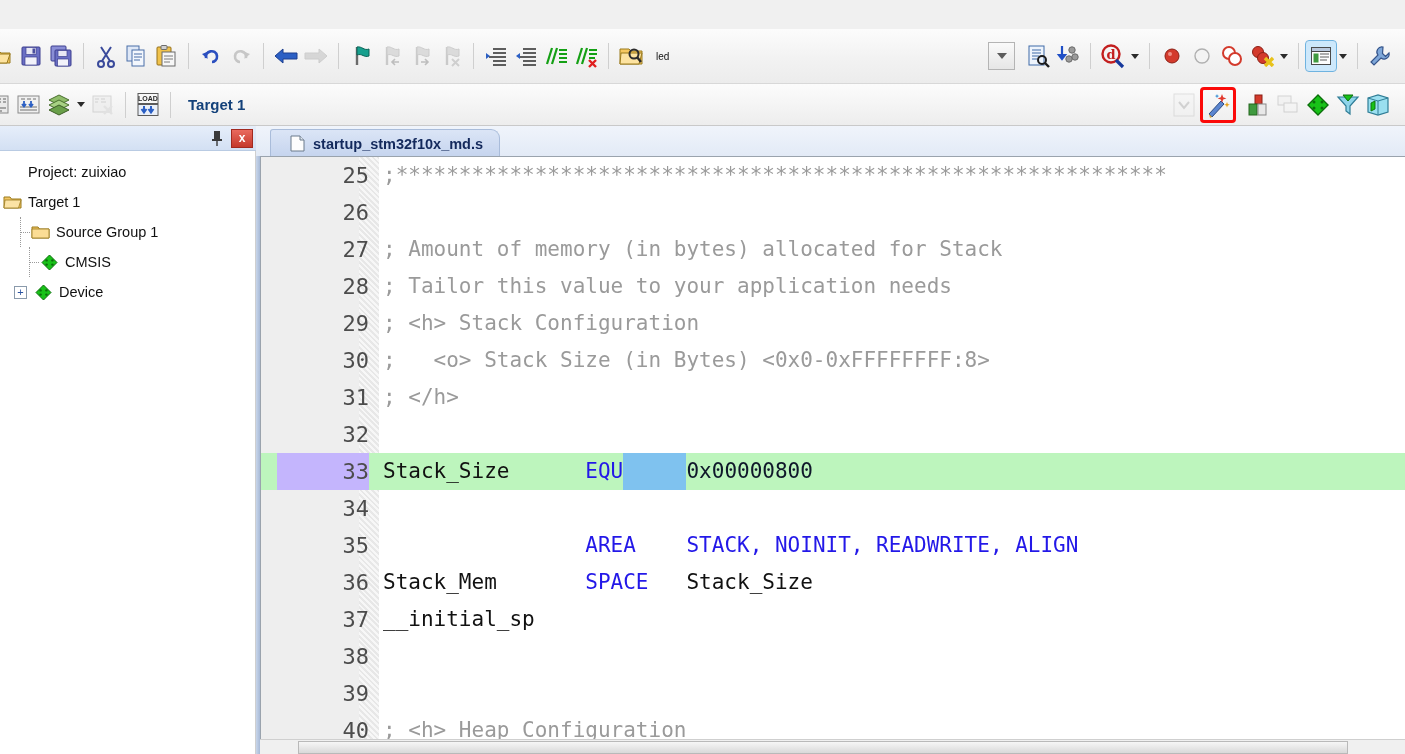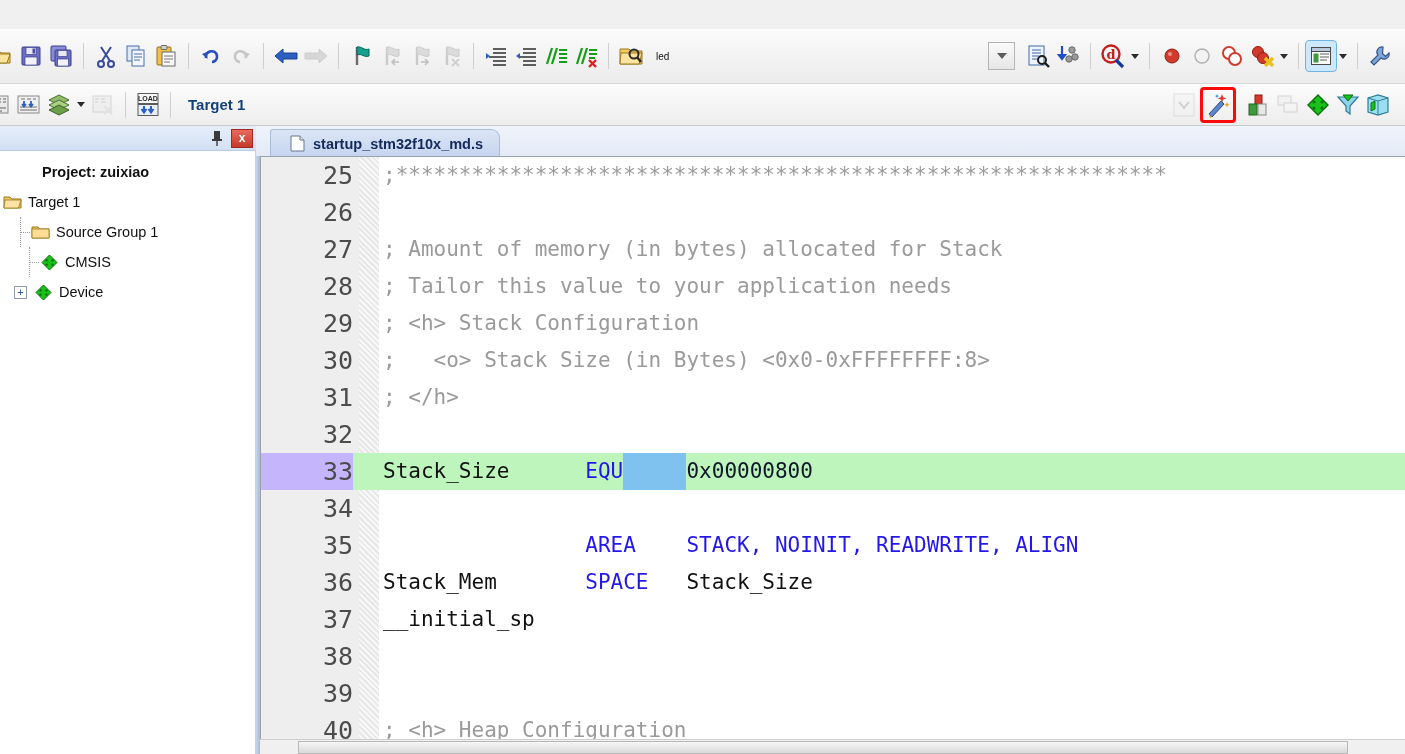--- a/index.html
+++ b/index.html
@@ -141,22 +141,22 @@
     background: repeating-linear-gradient(45deg,#ffffff 0 2px,#e2e2e2 2px 4px);
     opacity: .55;
   }
   .code-area {
     position: absolute; left: 0; top: 0; width: 1145px; height: 596px;
     font-family: "DejaVu Sans Mono", "Liberation Mono", monospace;
     font-size: 21px; line-height: 37px; white-space: pre;
   }
   .cline { position: relative; height: 37px; }
   .cline .ln {
-    position: absolute; left: 0; top: 0; width: 92px; text-align: right;
-    color: #4c4c4c; font-size: 25px;
+    position: absolute; left: 16px; top: 0; width: 92px; text-align: right;
+    color: #4c4c4c; font-size: 22px;
   }
   .cline .ctext { position: absolute; left: 122px; top: 0; }
   .cline.hl { background: #bdf5bd; }
   .cline.hl .ln { background: #c4b5fd; }
   .cmt { color: #9a9a9a; }
   .kw  { color: #2318e8; }
   .num { color: #0f172a; }
   .plain { color: #111; }
   .sel-block {
     display: inline-block; background: #7fc2ef; vertical-align: top;
@@ -535,21 +535,21 @@
           <rect x="4" y="1" width="6" height="8" fill="#3a3a3a"></rect>
           <rect x="2" y="9" width="10" height="2" fill="#3a3a3a"></rect>
           <rect x="6.3" y="11" width="1.4" height="5" fill="#3a3a3a"></rect>
         </svg>
       </div>
       <div class="close-btn">x</div>
     </div>
 
     <div class="proj-tree">
 
-      <div class="tree-row" style="padding-left:16px;font-weight:bold;">
+      <div class="tree-row" style="padding-left:2px;">
         <span class="tree-ico"></span>
         <span>Project: zuixiao</span>
       </div>
 
       <div class="tree-row" style="padding-left:2px;">
         <span class="tree-ico">
           <svg width="19" height="16" viewBox="0 0 19 16">
             <path d="M1 3h6l1.5 2H18v9H1z" fill="#f2c664" stroke="#9a7a1d"></path>
             <path d="M2 6h16l-2.5 8H1z" fill="#fbe3a5" stroke="#9a7a1d" stroke-width=".8"></path>
           </svg>

